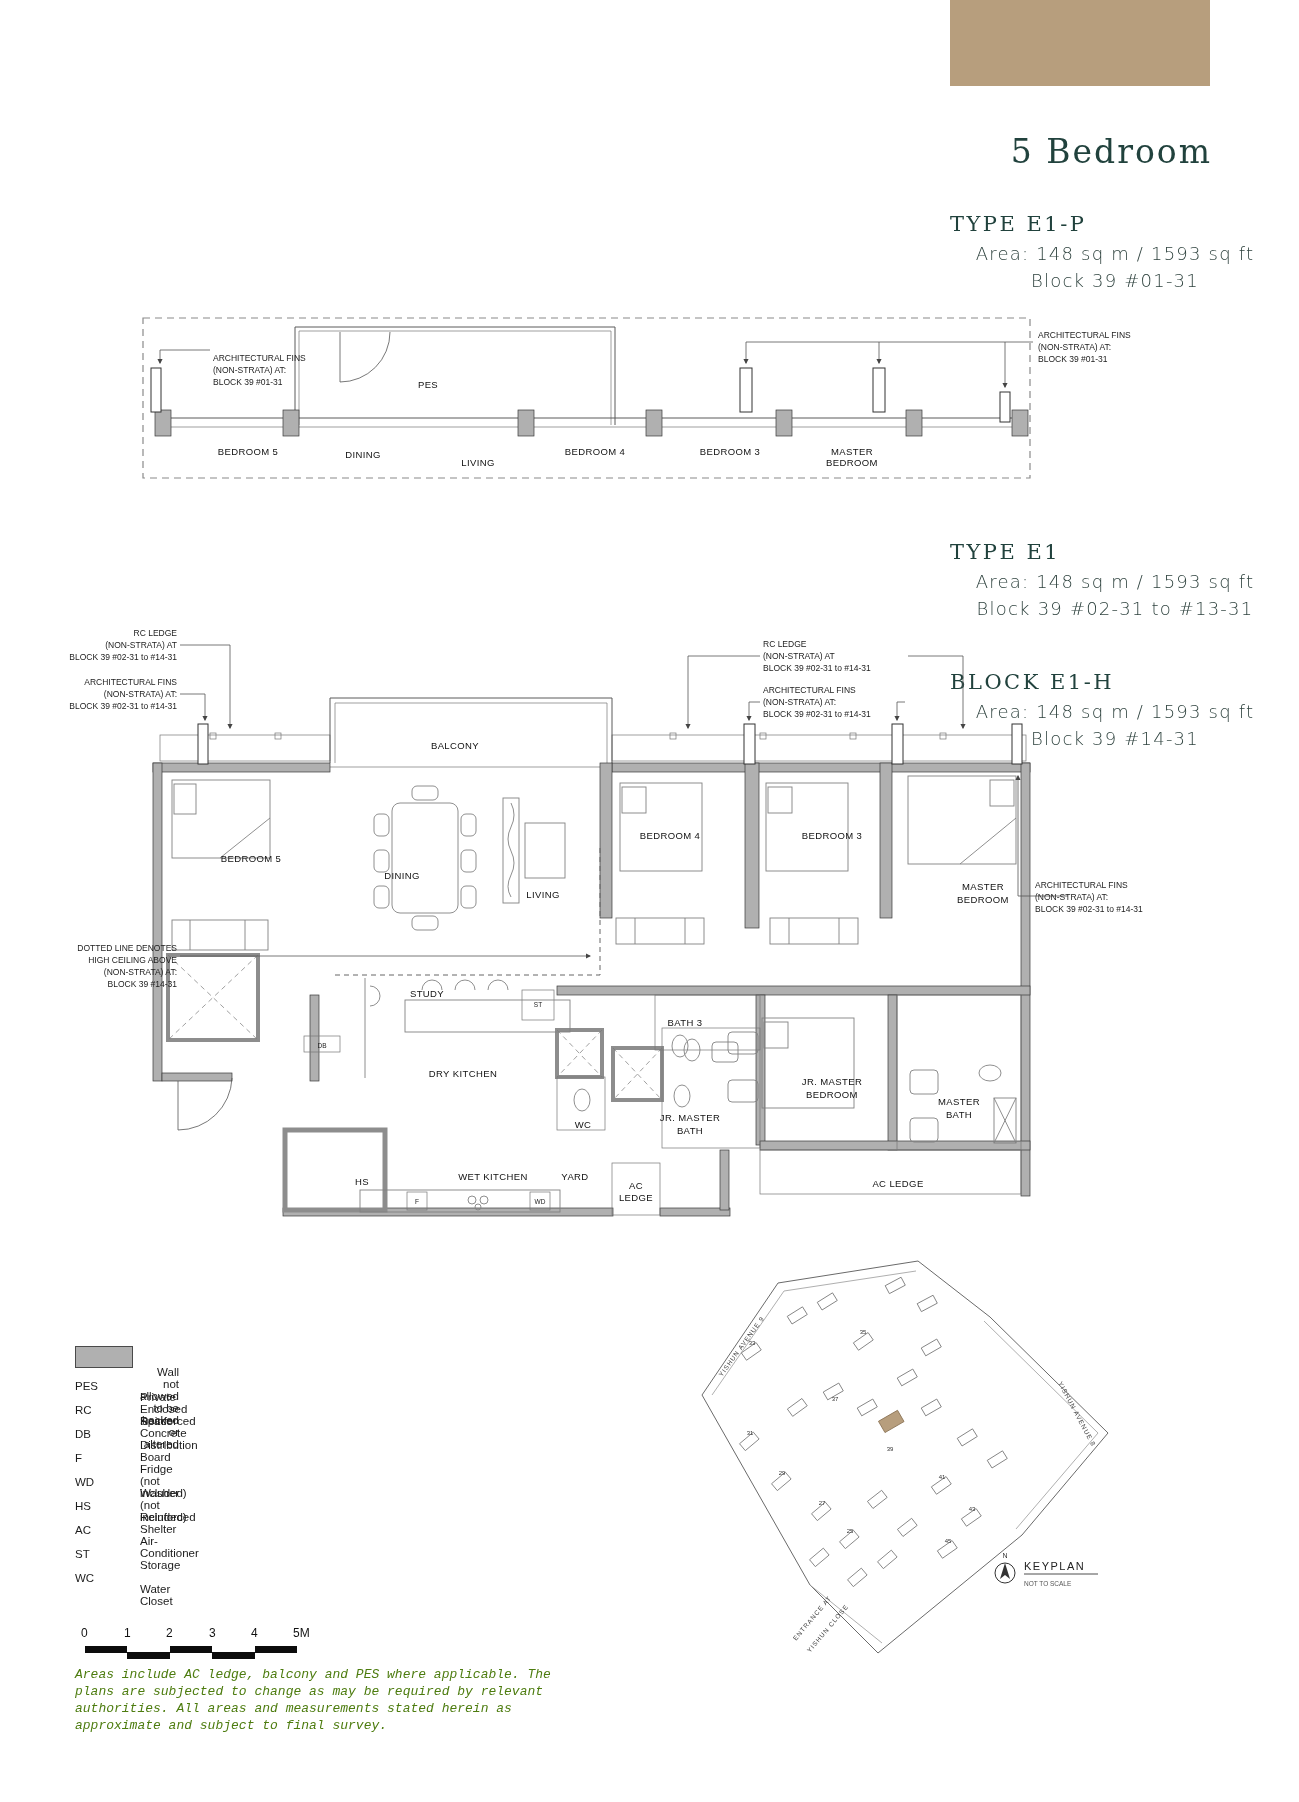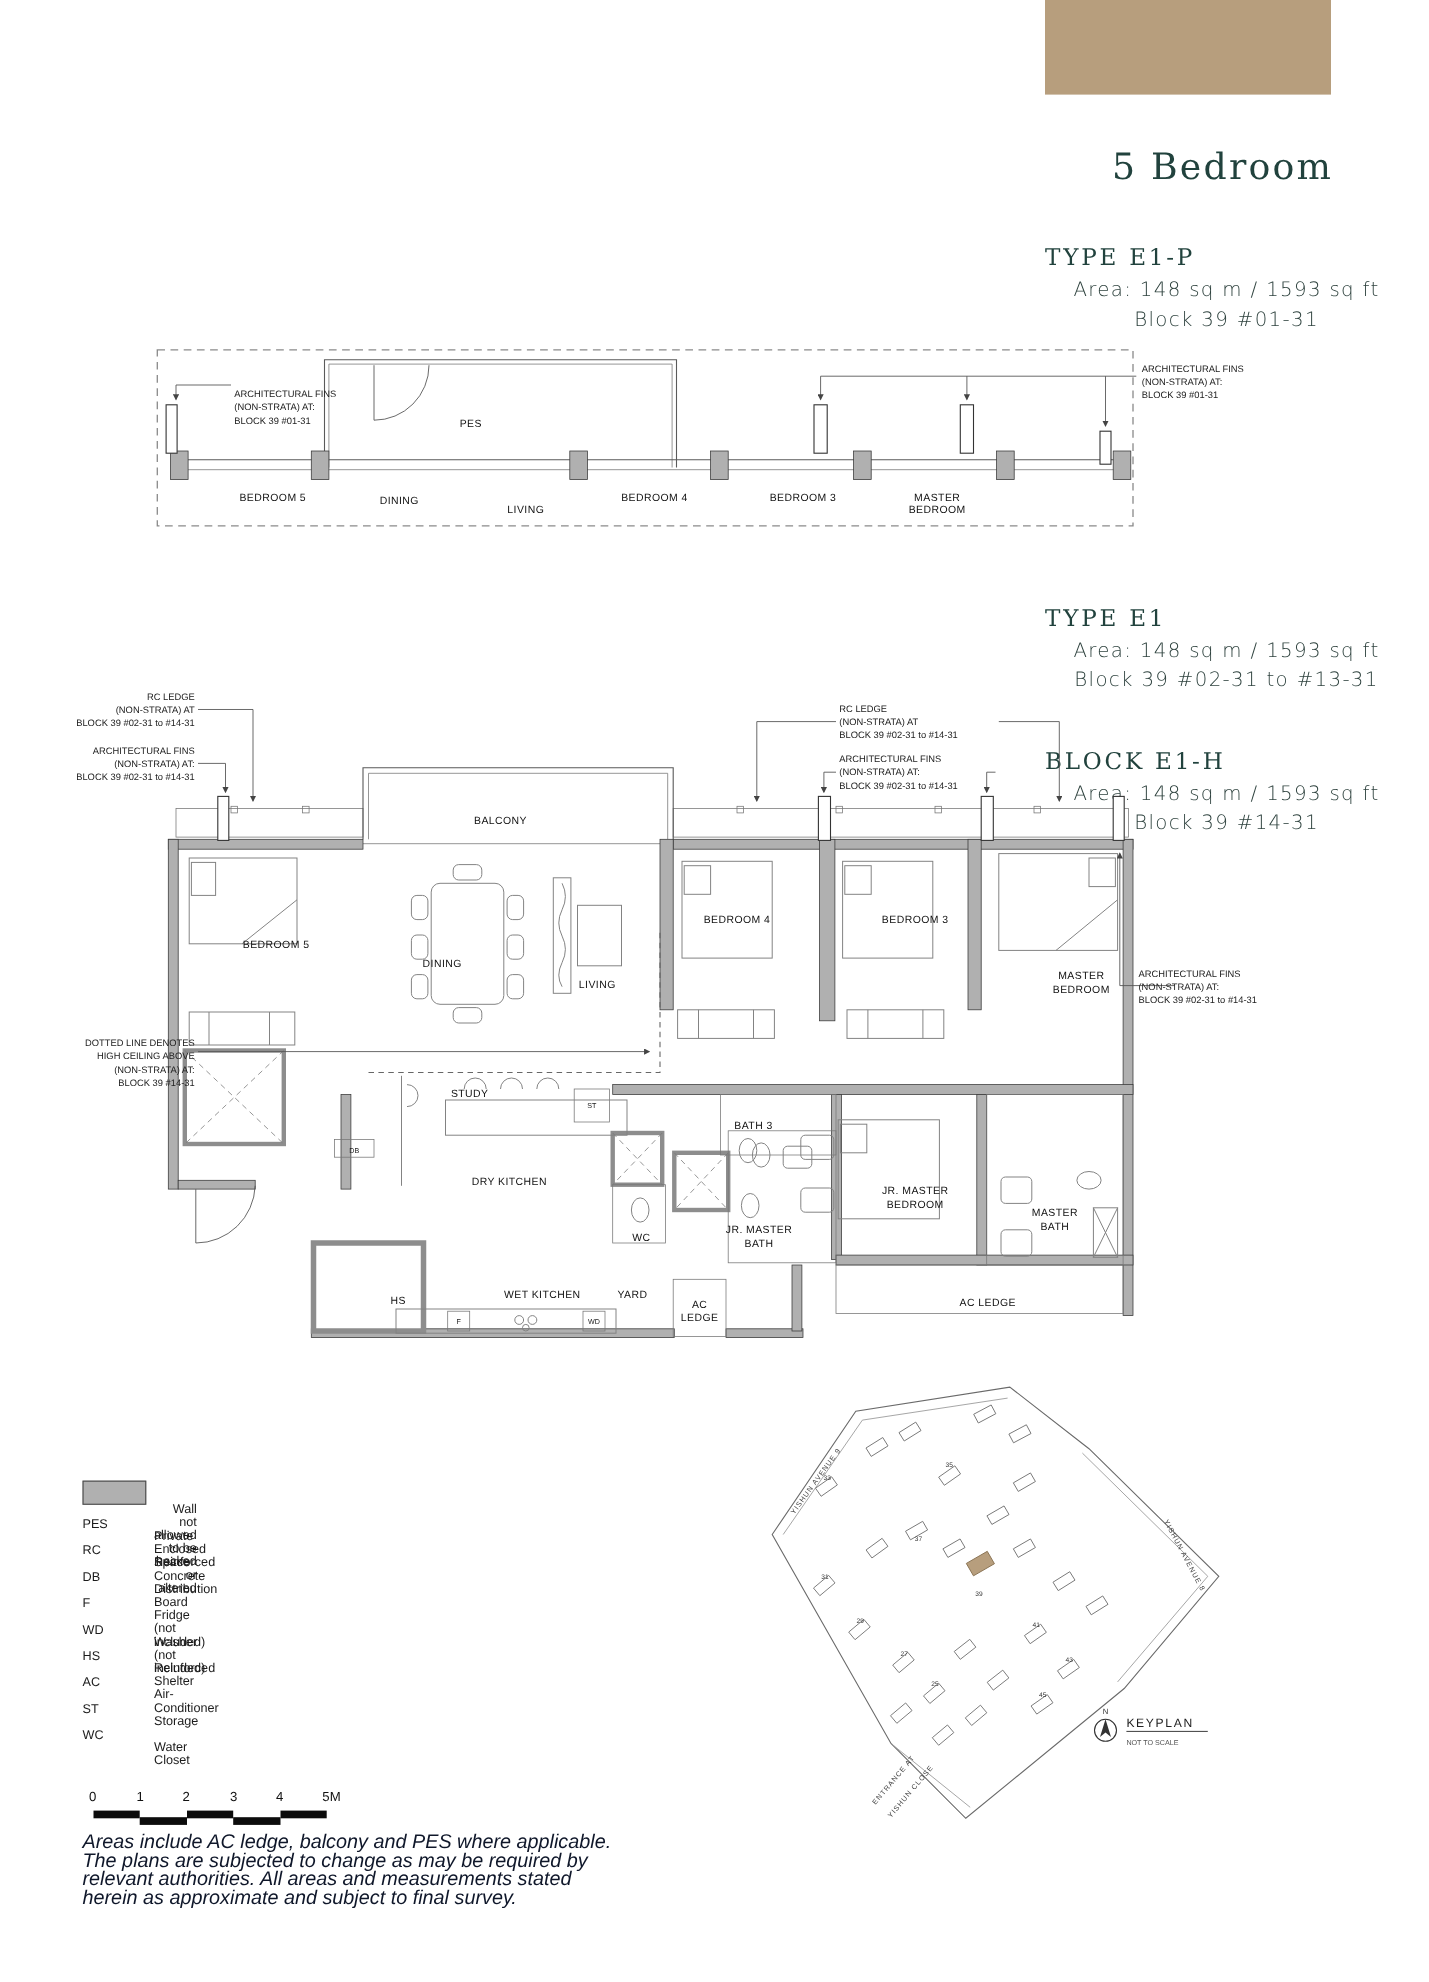--- a/index.html
+++ b/index.html
@@ -4,21 +4,21 @@
 <style>
   html,body{margin:0;padding:0;background:#fff;}
   .page{position:relative;width:1299px;height:1802px;background:#ffffff;overflow:hidden;
         font-family:"Liberation Sans",sans-serif;color:#222;}
   .accent-block{position:absolute;left:950px;top:0;width:260px;height:86px;background:var(--accent,#b79e7d);}
   .page-title{position:absolute;left:950px;top:132px;width:262px;text-align:right;
       font-family:"DejaVu Serif","Liberation Serif",serif;font-size:33px;letter-spacing:2px;
       color:var(--heading,#21423d);font-weight:400;}
   .type-block{position:absolute;left:950px;width:330px;}
   .type-name{font-family:"DejaVu Serif","Liberation Serif",serif;font-size:21px;letter-spacing:2.5px;
-      color:var(--heading,#21423d);margin:14px 0 7px 0;}
+      color:var(--heading,#21423d);margin:4px 0 7px 0;}
   .type-line{font-family:"DejaVu Sans","Liberation Sans",sans-serif;font-weight:300;font-size:18px;
       letter-spacing:1.2px;color:#2e423e;margin:0 0 6px 0;text-align:center;}
   svg text{font-family:"Liberation Sans",sans-serif;}
   .rl{font-size:9.5px;fill:#111;text-anchor:middle;letter-spacing:.4px;}
   .an{font-size:8.5px;fill:#222;}
   .anr{text-anchor:end;}
   .tiny{font-size:6.5px;fill:#222;text-anchor:middle;}
   .kpn{font-size:6px;fill:#333;text-anchor:middle;}
   .kproad{font-size:6.5px;fill:#444;letter-spacing:1px;}
   .wall{fill:#b0b0b0;stroke:#3a3a3a;stroke-width:.7;}
@@ -27,22 +27,22 @@
   .furn{fill:none;stroke:#828282;stroke-width:.9;}
   .lead{fill:none;stroke:#555;stroke-width:.8;}
   .legend{position:absolute;left:75px;top:1346px;}
   .legend-row{position:relative;height:24px;}
   .legend-abbr{position:absolute;left:0;top:0;width:60px;font-size:11.5px;color:#1c1c1c;}
   .legend-label{position:absolute;left:65px;top:11px;font-size:11.5px;color:#1c1c1c;}
   .legend-swatch{position:absolute;left:0;top:0;width:56px;height:20px;background:#b0b0b0;border:1px solid #4a4a4a;}
   .scalebar{position:absolute;left:85px;top:1626px;width:260px;height:36px;}
   .sb-label{position:absolute;top:0;font-size:12px;color:#111;}
   .sb-seg{position:absolute;height:7px;background:#0c0c0c;}
-  .disclaimer{position:absolute;left:75px;top:1666px;width:492px;font-size:18px;line-height:17px;
-      font-style:italic;color:#0f172a;}
+  .disclaimer{position:absolute;left:75px;top:1666px;width:492px;font-size:13px;line-height:17px;
+      font-style:italic;color:#4d7c0f;font-family:Liberation Mono, monospace;}
 </style>
 </head>
 <body>
 
 <div class="page">
 
   <div class="accent-block"></div>
   <div class="page-title">5 Bedroom</div>
 
   <div class="type-block" style="top:208px;">

